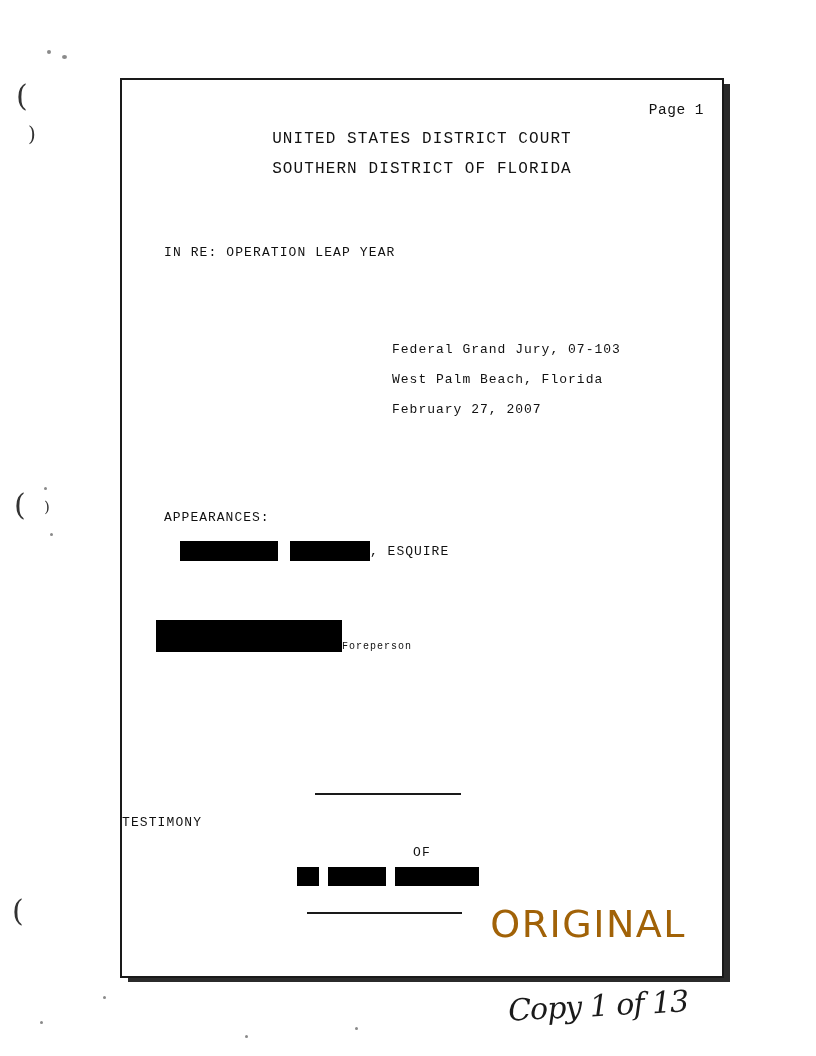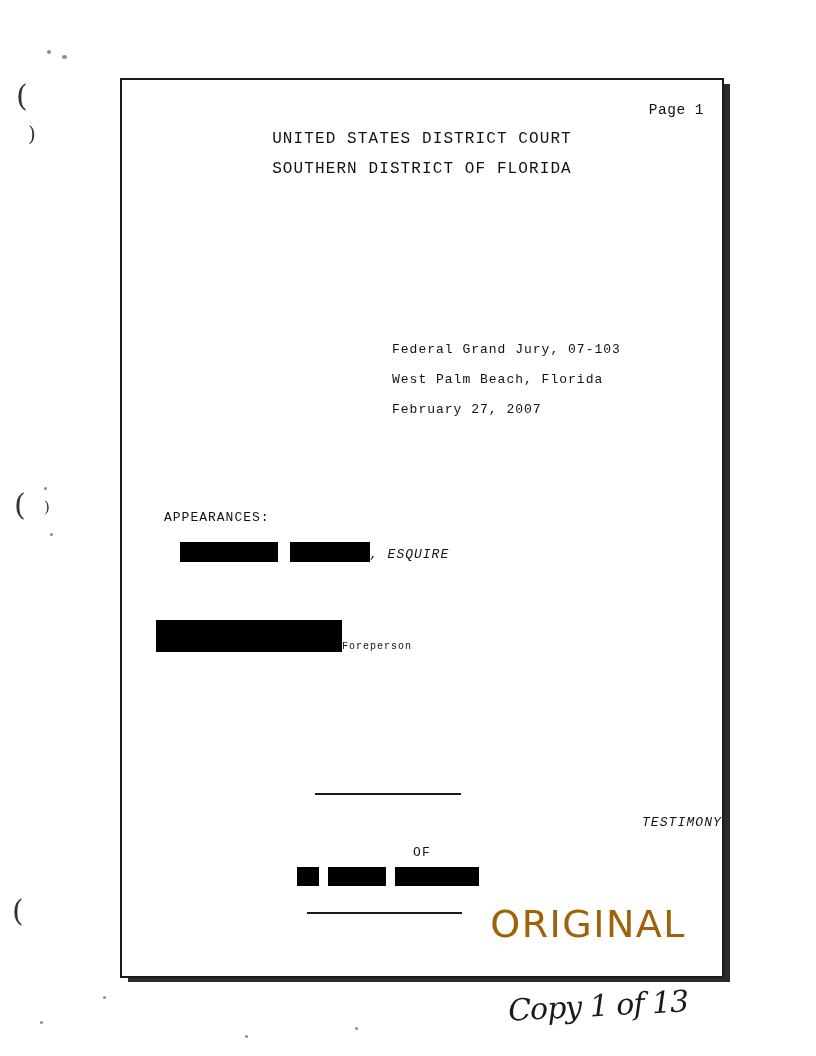--- a/index.html
+++ b/index.html
@@ -95,24 +95,23 @@
     font-size: 13px;
     letter-spacing: 1.0px;
   }
 
   .attorney-row {
     position: absolute;
     left: 42px;
     top: 460px;
     height: 22px;
     display: flex;
-    align-items: flex-end;
-    font-size: 13px;
-    letter-spacing: 1.0px;
-    font-style: italic;
+    align-items: center;
+    font-size: 13px;
+    letter-spacing: 1.0px;
   }
   .redaction {
     background: #000000;
     display: inline-block;
     height: 20px;
   }
   .redact-a { width: 98px; margin-left: 16px; }
   .redact-b { width: 80px; margin-left: 12px; }
 
   .attorney-title {
@@ -144,24 +143,23 @@
     background: #1a1a1a;
   }
   .rule-top { left: 193px; top: 713px; width: 146px; }
   .rule-bottom { left: 185px; top: 832px; width: 155px; }
 
   .testimony {
     position: absolute;
     left: 0;
     top: 735px;
     width: 100%;
-    text-align: right;
-    font-size: 13px;
-    letter-spacing: 1.1px;
-    font-style: italic;
+    text-align: left;
+    font-size: 13px;
+    letter-spacing: 1.1px;
   }
   .of-word {
     position: absolute;
     left: 0;
     top: 765px;
     width: 100%;
     text-align: center;
     font-size: 13px;
     letter-spacing: 1.1px;
   }
@@ -233,20 +231,21 @@
 <div class="doc-shadow-right"></div>
 <div class="doc-shadow-bottom"></div>
 
 <div class="doc-sheet">
 
   <div class="page-label">Page 1</div>
 
   <div class="court-line l1">UNITED STATES DISTRICT COURT</div>
   <div class="court-line l2">SOUTHERN DISTRICT OF FLORIDA</div>
 
+  <div class="in-re">IN RE:  OPERATION LEAP YEAR</div>
 
   <div class="jury-block">
     <div>Federal Grand Jury, 07-103</div>
     <div>West Palm Beach, Florida</div>
     <div>February 27, 2007</div>
   </div>
 
   <div class="appearances">APPEARANCES:</div>
 
   <div class="attorney-row">

